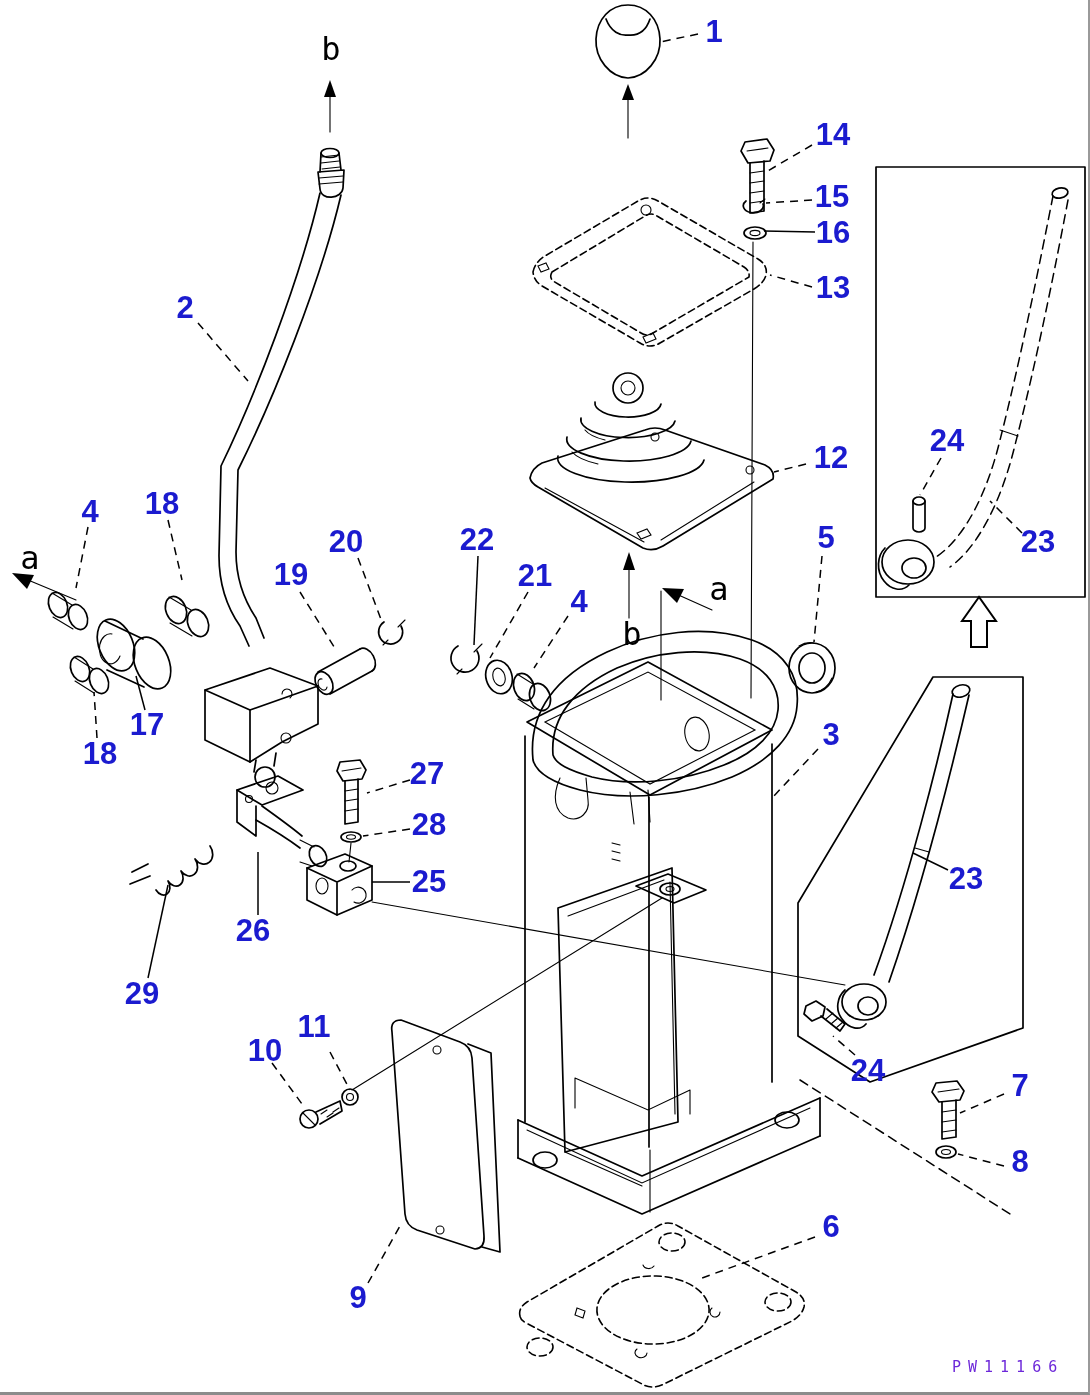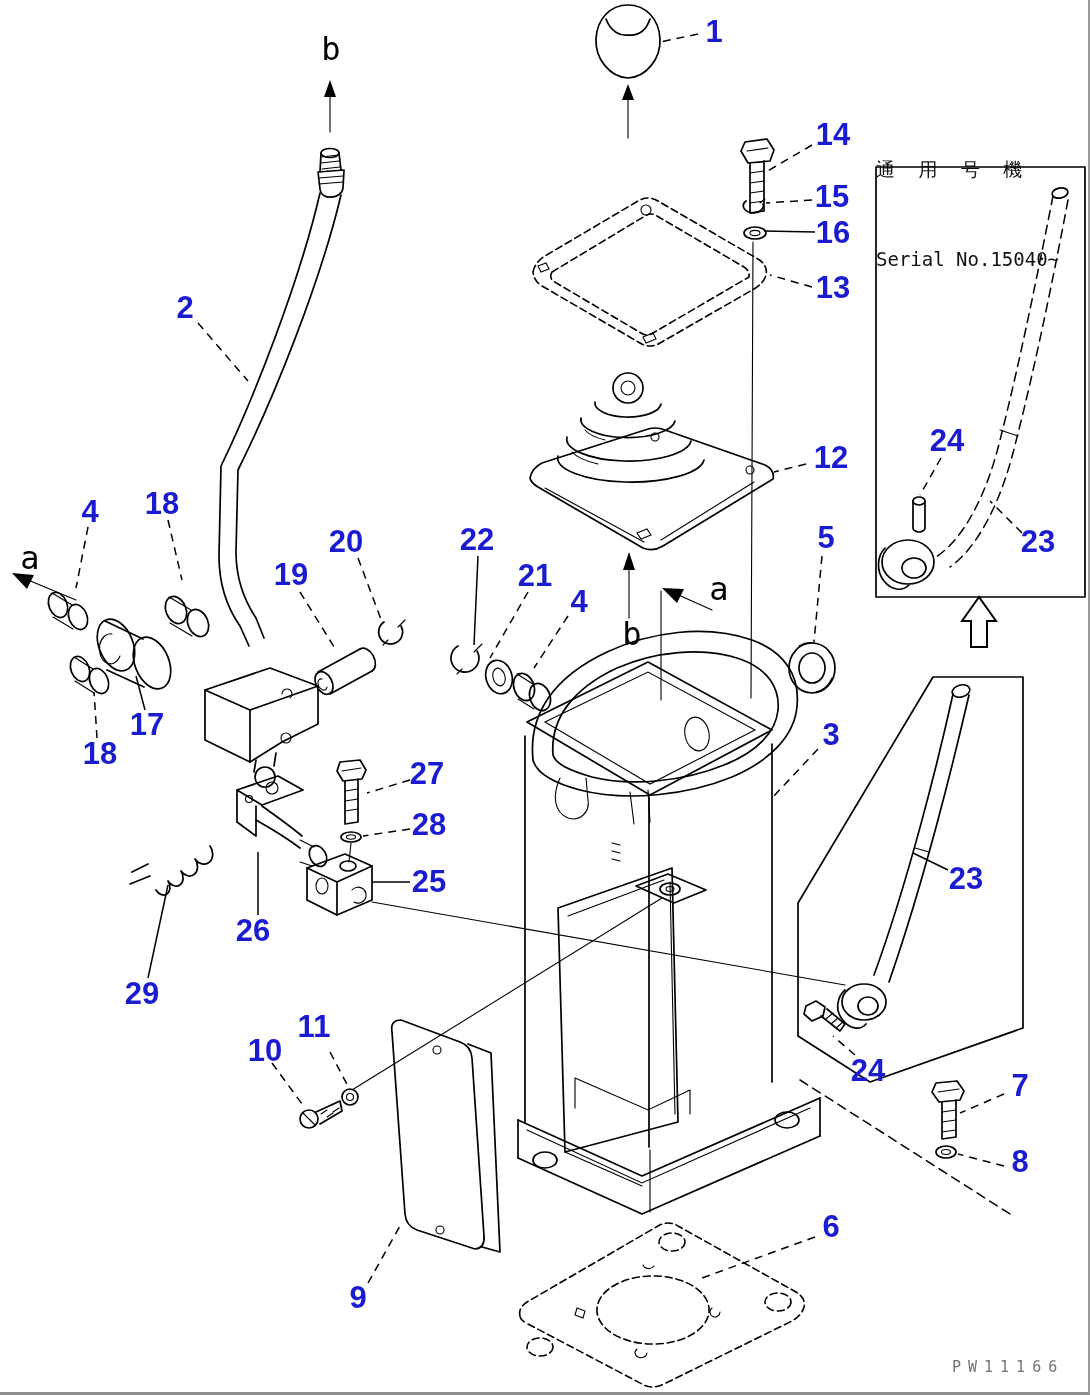--- a/index.html
+++ b/index.html
@@ -14,32 +14,28 @@
   .lnd2{fill:none;stroke:#000;stroke-width:1.5;stroke-dasharray:9 6;stroke-linecap:round;}
   .leader{fill:none;stroke:#000;stroke-width:1.5;}
   .leader.dashed{stroke-dasharray:8 6;}
   .callout-num{font:700 31px "Liberation Sans",sans-serif;text-anchor:middle;}
   .ref-letter{font:400 32px "DejaVu Sans Mono",monospace;fill:#000;text-anchor:middle;}
   .arrowfill{fill:#000;stroke:none;}
   .hollow{fill:#fff;stroke:#000;stroke-width:2;}
   .serial-block{position:absolute;left:876px;top:94px;color:#111;
         font-family:"DejaVu Sans Mono",monospace;font-size:19px;line-height:30px;white-space:pre;}
   .serial-block .kanji{letter-spacing:6px;}
-  .drawing-no{position:absolute;left:952px;top:1358px;color:#737373;
+  .drawing-no{position:absolute;left:952px;top:1358px;color:#6d28d9;
         font-family:"DejaVu Sans Mono",monospace;font-size:15px;letter-spacing:7px;}
 </style>
 </head>
 <body>
 
 <div class="page">
 
-  <div class="serial-block">
-    <div class="kanji">通 用 号 機</div>
-    <div>Serial No.15040~</div>
-  </div>
 
   <div class="drawing-no">PW11166</div>
 
   <svg id="diagram-svg" width="1090" height="1395" viewBox="0 0 1090 1395">
 
     <g>
       <path class="ln" d="M628,5 C610,5 597,19 596,39 C595,59 610,77 628,78 C646,77 661,59 660,39 C659,19 646,5 628,5 Z"></path>
       <path class="ln" d="M606,19 C611,32 620,36 628,35 C638,36 646,31 650,19"></path>
     </g>
     <g>

